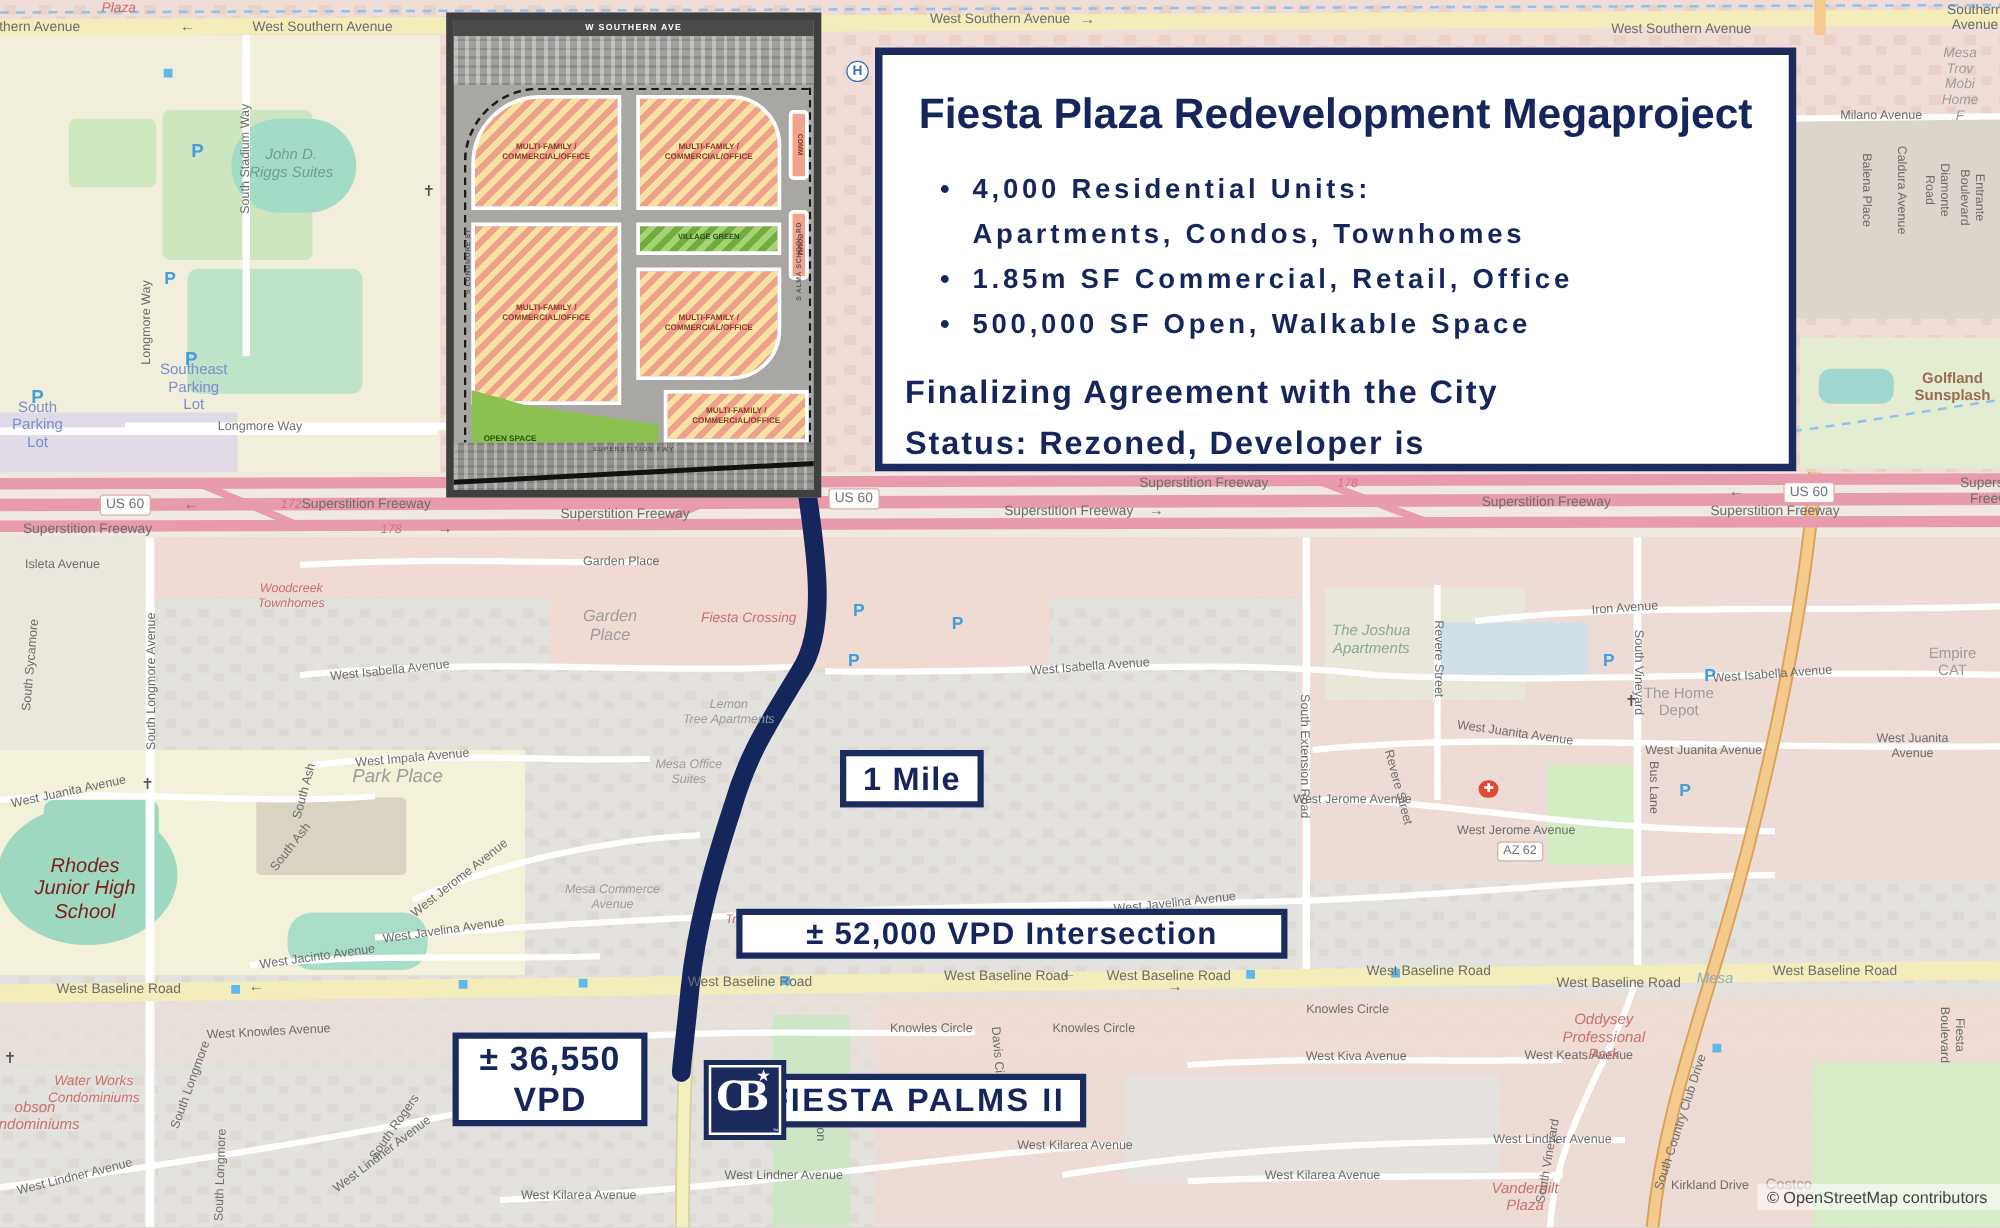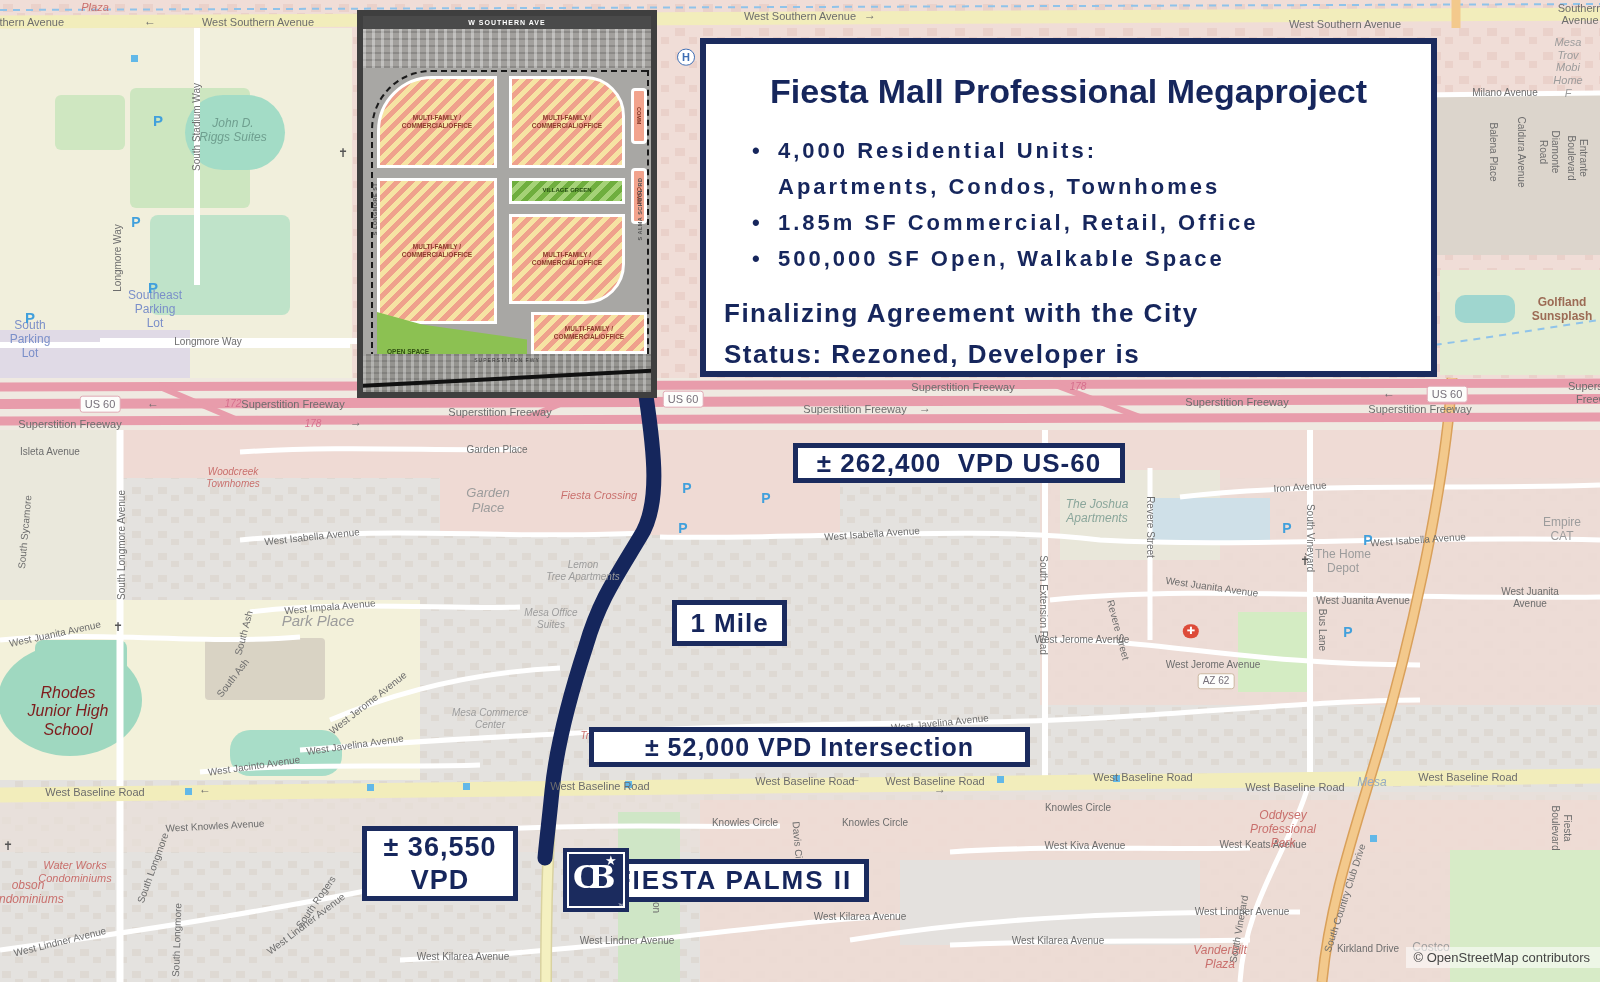--- a/index.html
+++ b/index.html
@@ -249,21 +249,21 @@
       <div class="mlabel" style="left: 244px; top: 633px; font-size: 10px; color: rgb(109, 109, 109); transform: translate(-50%, -50%) rotate(-75deg);">South Ash</div>
       <div class="mlabel" style="left: 233px; top: 678px; font-size: 10px; color: rgb(109, 109, 109); transform: translate(-50%, -50%) rotate(-52deg);">South Ash</div>
       <div class="mlabel" style="left: 312px; top: 537px; font-size: 10px; color: rgb(109, 109, 109); transform: translate(-50%, -50%) rotate(-6deg);">West Isabella Avenue</div>
       <div class="mlabel" style="left: 872px; top: 534px; font-size: 10px; color: rgb(109, 109, 109); transform: translate(-50%, -50%) rotate(-4deg);">West Isabella Avenue</div>
       <div class="mlabel" style="left: 1418px; top: 540px; font-size: 10px; color: rgb(109, 109, 109); transform: translate(-50%, -50%) rotate(-4deg);">West Isabella Avenue</div>
       <div class="mlabel" style="left: 583px; top: 570px; font-size: 10px; color: rgb(156, 156, 156); transform: translate(-50%, -50%) rotate(0deg); font-style: italic;">Lemon
 Tree Apartments</div>
       <div class="mlabel" style="left: 551px; top: 618px; font-size: 10px; color: rgb(156, 156, 156); transform: translate(-50%, -50%) rotate(0deg); font-style: italic;">Mesa Office
 Suites</div>
       <div class="mlabel" style="left: 490px; top: 718px; font-size: 10px; color: rgb(156, 156, 156); transform: translate(-50%, -50%) rotate(0deg); font-style: italic;">Mesa Commerce
-Center</div>
+Avenue</div>
       <div class="mlabel" style="left: 318px; top: 621px; font-size: 15px; color: rgb(156, 156, 156); transform: translate(-50%, -50%) rotate(0deg); font-style: italic;">Park Place</div>
       <div class="mlabel" style="left: 330px; top: 607px; font-size: 10px; color: rgb(109, 109, 109); transform: translate(-50%, -50%) rotate(-5deg);">West Impala Avenue</div>
       <div class="mlabel" style="left: 55px; top: 634px; font-size: 10px; color: rgb(109, 109, 109); transform: translate(-50%, -50%) rotate(-12deg);">West Juanita Avenue</div>
       <div class="mlabel" style="left: 1212px; top: 587px; font-size: 10px; color: rgb(109, 109, 109); transform: translate(-50%, -50%) rotate(8deg);">West Juanita Avenue</div>
       <div class="mlabel" style="left: 1363px; top: 601px; font-size: 10px; color: rgb(109, 109, 109); transform: translate(-50%, -50%) rotate(0deg);">West Juanita Avenue</div>
       <div class="mlabel" style="left: 1530px; top: 597px; font-size: 10px; color: rgb(109, 109, 109); transform: translate(-50%, -50%) rotate(0deg);">West Juanita Avenue</div>
       <div class="mlabel" style="left: 368px; top: 703px; font-size: 10px; color: rgb(109, 109, 109); transform: translate(-50%, -50%) rotate(-38deg);">West Jerome Avenue</div>
       <div class="mlabel" style="left: 1082px; top: 640px; font-size: 10px; color: rgb(109, 109, 109); transform: translate(-50%, -50%) rotate(0deg);">West Jerome Avenue</div>
       <div class="mlabel" style="left: 1213px; top: 665px; font-size: 10px; color: rgb(109, 109, 109); transform: translate(-50%, -50%) rotate(0deg);">West Jerome Avenue</div>
       <div class="mlabel" style="left: 355px; top: 745px; font-size: 10px; color: rgb(109, 109, 109); transform: translate(-50%, -50%) rotate(-8deg);">West Javelina Avenue</div>
@@ -362,21 +362,21 @@
     <div class="edgelab" style="left:-14px;top:190px;transform:rotate(-90deg);">S LONGMORE ST</div>
     <div class="edgelab" style="right:-20px;top:190px;transform:rotate(-90deg);">S ALMA SCHOOL RD</div>
 
     <div class="in-fwy">
       <div class="fwylab">SUPERSTITION FWY</div>
       <div class="blackline"></div>
     </div>
   </div>
 
   <div class="infobox">
-    <div class="title">Fiesta Mall Professional Megaproject</div>
+    <div class="title">Fiesta Plaza Redevelopment Megaproject</div>
     <div class="bullets">
       <div class="bullet">
         <span class="dot">•</span>
         <span>4,000 Residential Units:</span>
       </div>
       <div class="bullet">
         <span class="dot"></span>
         <span>Apartments, Condos, Townhomes</span>
       </div>
       <div class="bullet">
@@ -387,21 +387,20 @@
         <span class="dot">•</span>
         <span>500,000 SF Open, Walkable Space</span>
       </div>
     </div>
     <div class="status">
       <div>Finalizing Agreement with the City</div>
       <div>Status: Rezoned, Developer is</div>
     </div>
   </div>
 
-  <div class="tagbox" id="box-us60">± 262,400  VPD US-60</div>
   <div class="tagbox" id="box-mile">1 Mile</div>
   <div class="tagbox" id="box-int">± 52,000 VPD Intersection</div>
   <div class="tagbox" id="box-vpd36">
     <div>± 36,550</div>
     <div>VPD</div>
   </div>
   <div class="tagbox" id="box-palms">FIESTA PALMS II</div>
 
   <div class="cblogo">
     <div class="inner"></div>

